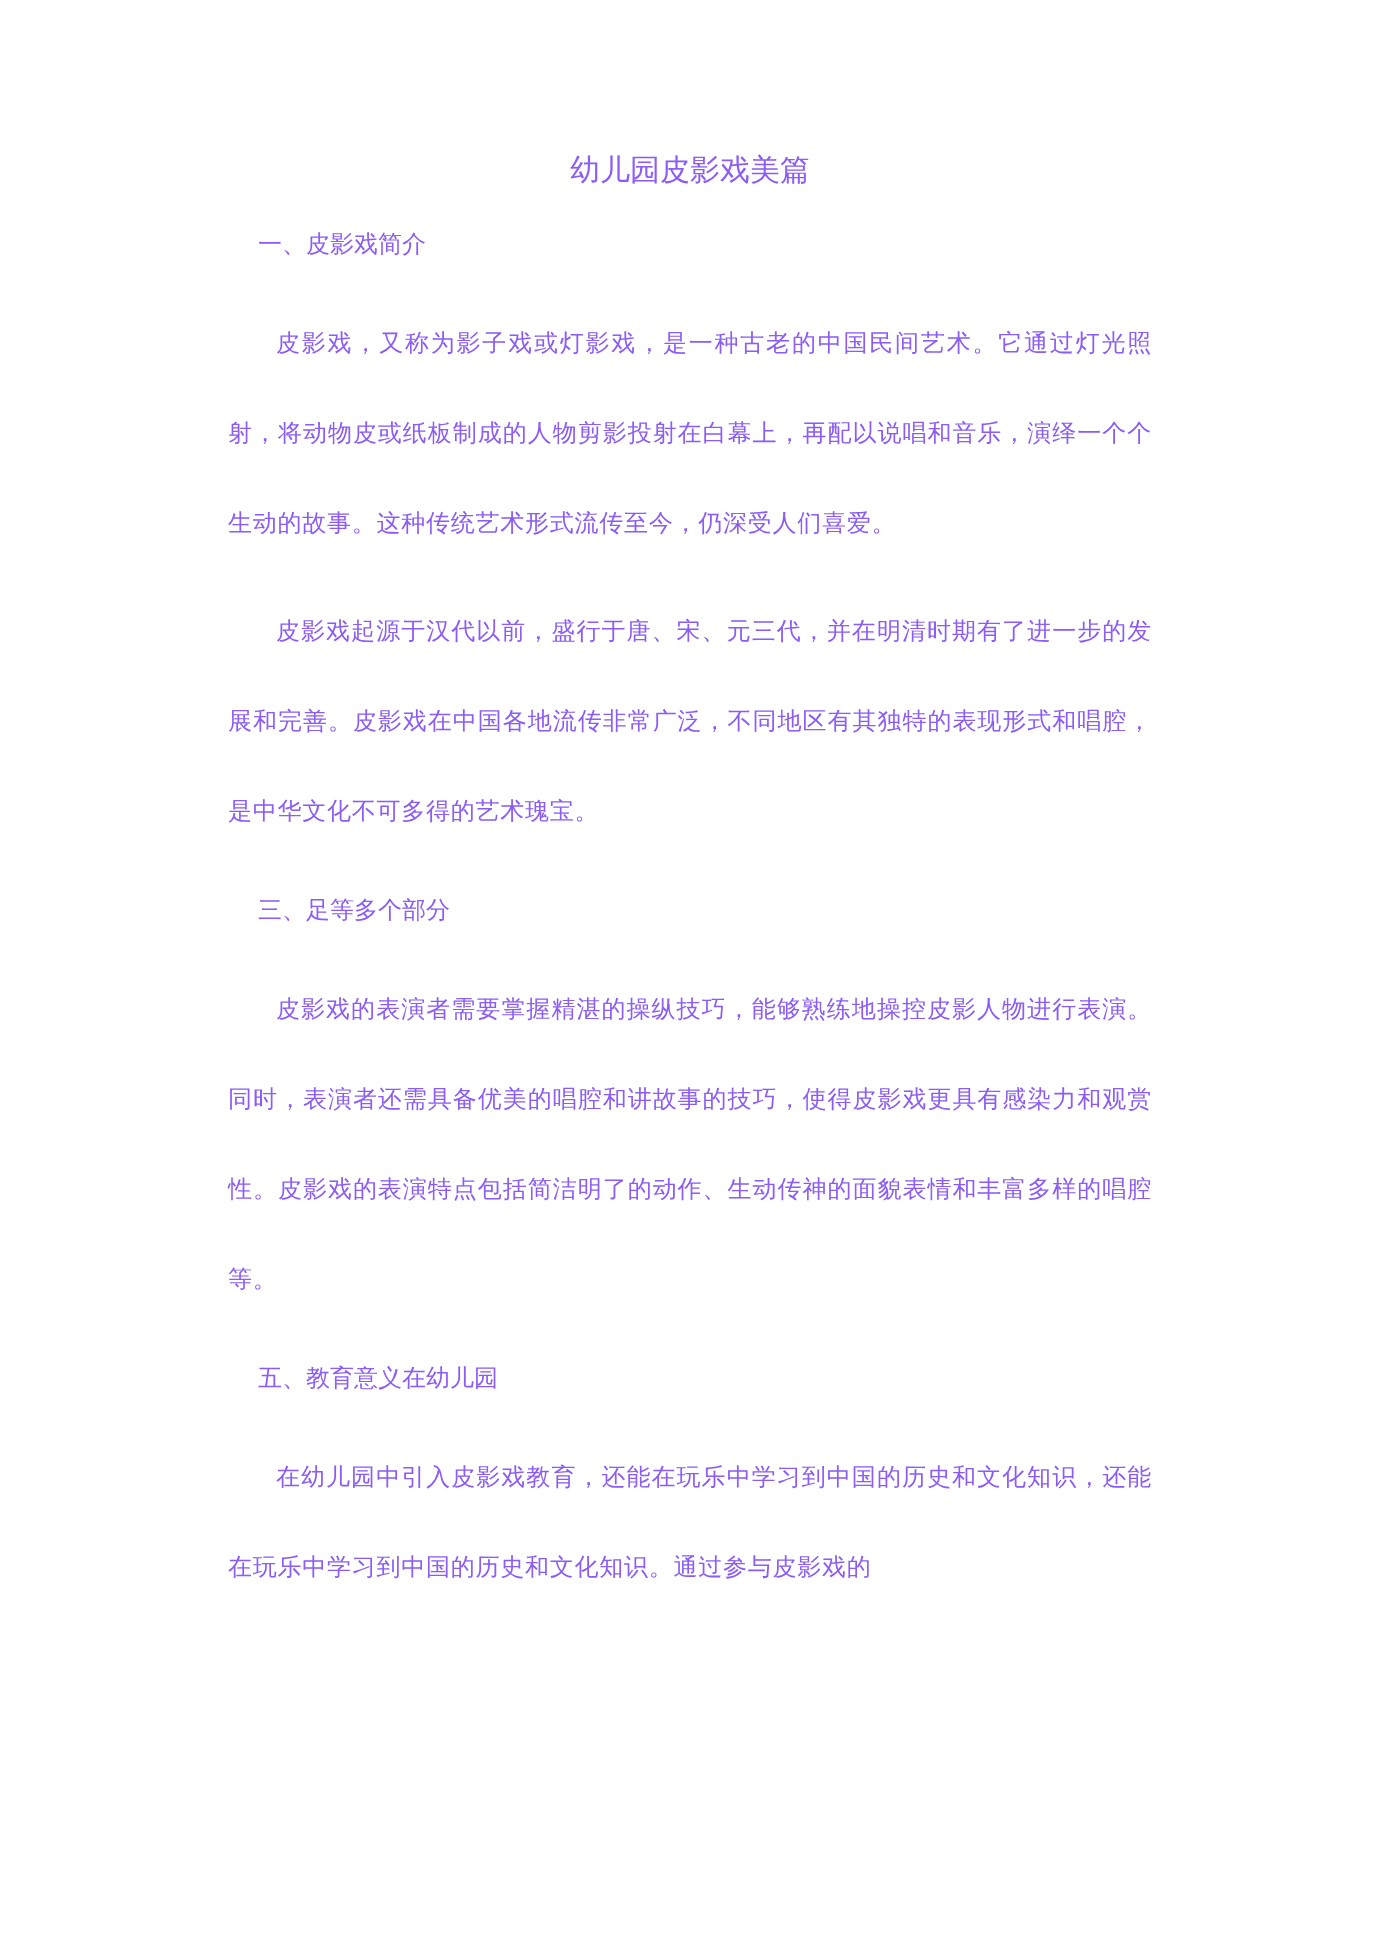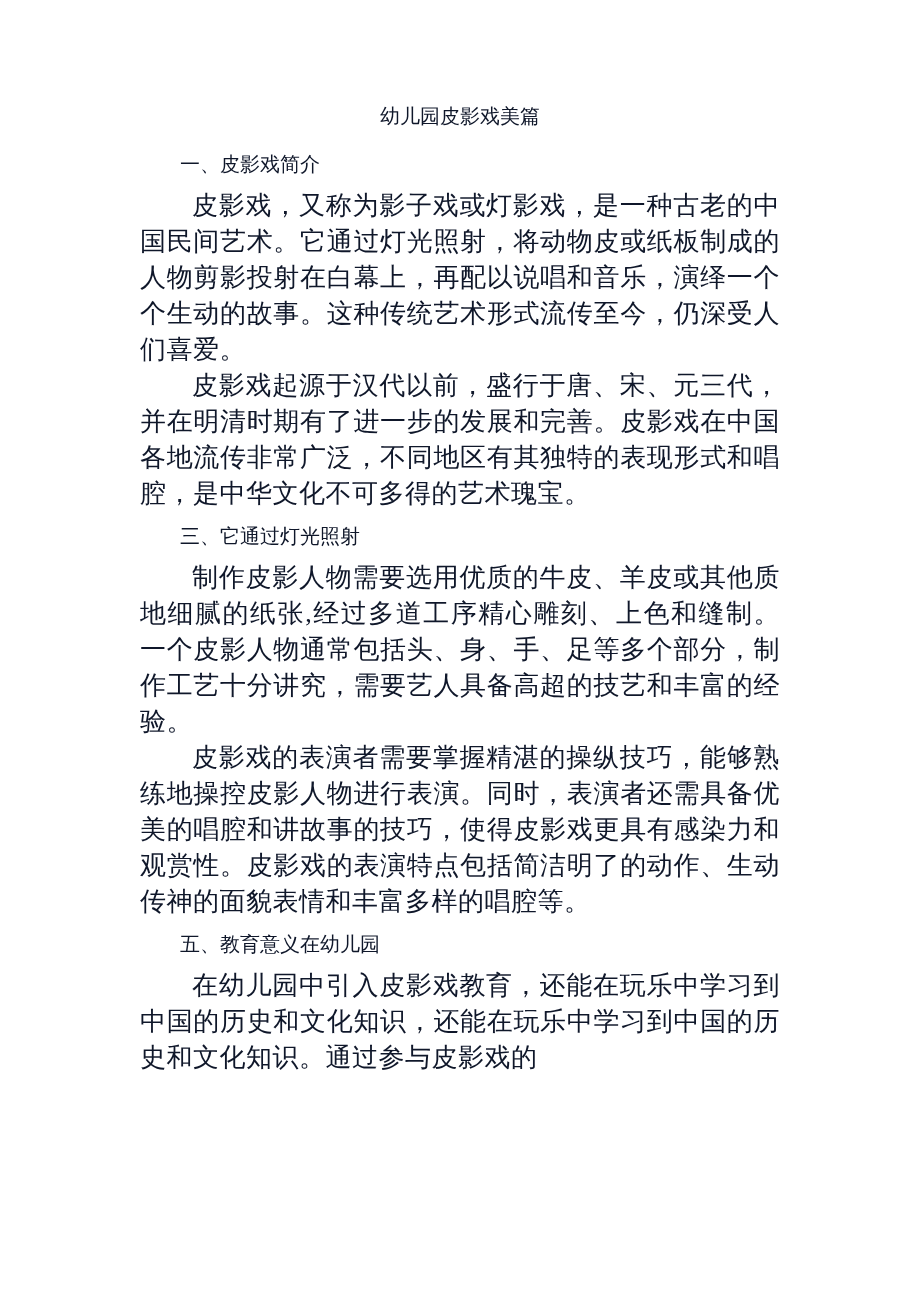--- a/index.html
+++ b/index.html
@@ -7,42 +7,42 @@
     padding: 0;
     background: #ffffff;
   }
   .page {
     position: relative;
     width: 920px;
     height: 1301px;
     margin: 0 auto;
     background: #ffffff;
     overflow: hidden;
-    font-family: Liberation Serif, serif;
-    color: #0f172a;
+    font-family: Liberation Mono, monospace;
+    color: #8b5cf6;
     box-sizing: border-box;
     padding: 92px 140px 0 140px;
   }
   .doc-title {
     font-size: 20px;
     font-weight: normal;
     line-height: 48px;
     text-align: center;
     margin: 0;
   }
   .sec-heading {
-    font-size: 20px;
+    font-size: 16px;
     line-height: 48px;
     margin: 0;
     text-indent: 2em;
   }
   .sec-body {
-    font-size: 26px;
-    line-height: 36px;
-    margin: 0;
+    font-size: 16px;
+    line-height: 60px;
+    margin: 12px;
     text-indent: 2em;
     text-align: justify;
     letter-spacing: 0.5px;
   }
 </style>
 </head>
 <body>
 
 <div class="page">
 
@@ -51,22 +51,21 @@
   <section>
     <p class="sec-heading">一、皮影戏简介</p>
     <p class="sec-body">皮影戏，又称为影子戏或灯影戏，是一种古老的中国民间艺术。它通过灯光照射，将动物皮或纸板制成的人物剪影投射在白幕上，再配以说唱和音乐，演绎一个个生动的故事。这种传统艺术形式流传至今，仍深受人们喜爱。</p>
   </section>
 
   <section>
     <p class="sec-body">皮影戏起源于汉代以前，盛行于唐、宋、元三代，并在明清时期有了进一步的发展和完善。皮影戏在中国各地流传非常广泛，不同地区有其独特的表现形式和唱腔，是中华文化不可多得的艺术瑰宝。</p>
   </section>
 
   <section>
-    <p class="sec-heading">三、它通过灯光照射</p>
-    <p class="sec-body">制作皮影人物需要选用优质的牛皮、羊皮或其他质地细腻的纸张,经过多道工序精心雕刻、上色和缝制。一个皮影人物通常包括头、身、手、足等多个部分，制作工艺十分讲究，需要艺人具备高超的技艺和丰富的经验。</p>
+    <p class="sec-heading">三、足等多个部分</p>
   </section>
 
   <section>
     <p class="sec-body">皮影戏的表演者需要掌握精湛的操纵技巧，能够熟练地操控皮影人物进行表演。同时，表演者还需具备优美的唱腔和讲故事的技巧，使得皮影戏更具有感染力和观赏性。皮影戏的表演特点包括简洁明了的动作、生动传神的面貌表情和丰富多样的唱腔等。</p>
   </section>
 
   <section>
     <p class="sec-heading">五、教育意义在幼儿园</p>
     <p class="sec-body">在幼儿园中引入皮影戏教育，还能在玩乐中学习到中国的历史和文化知识，还能在玩乐中学习到中国的历史和文化知识。通过参与皮影戏的</p>
   </section>

